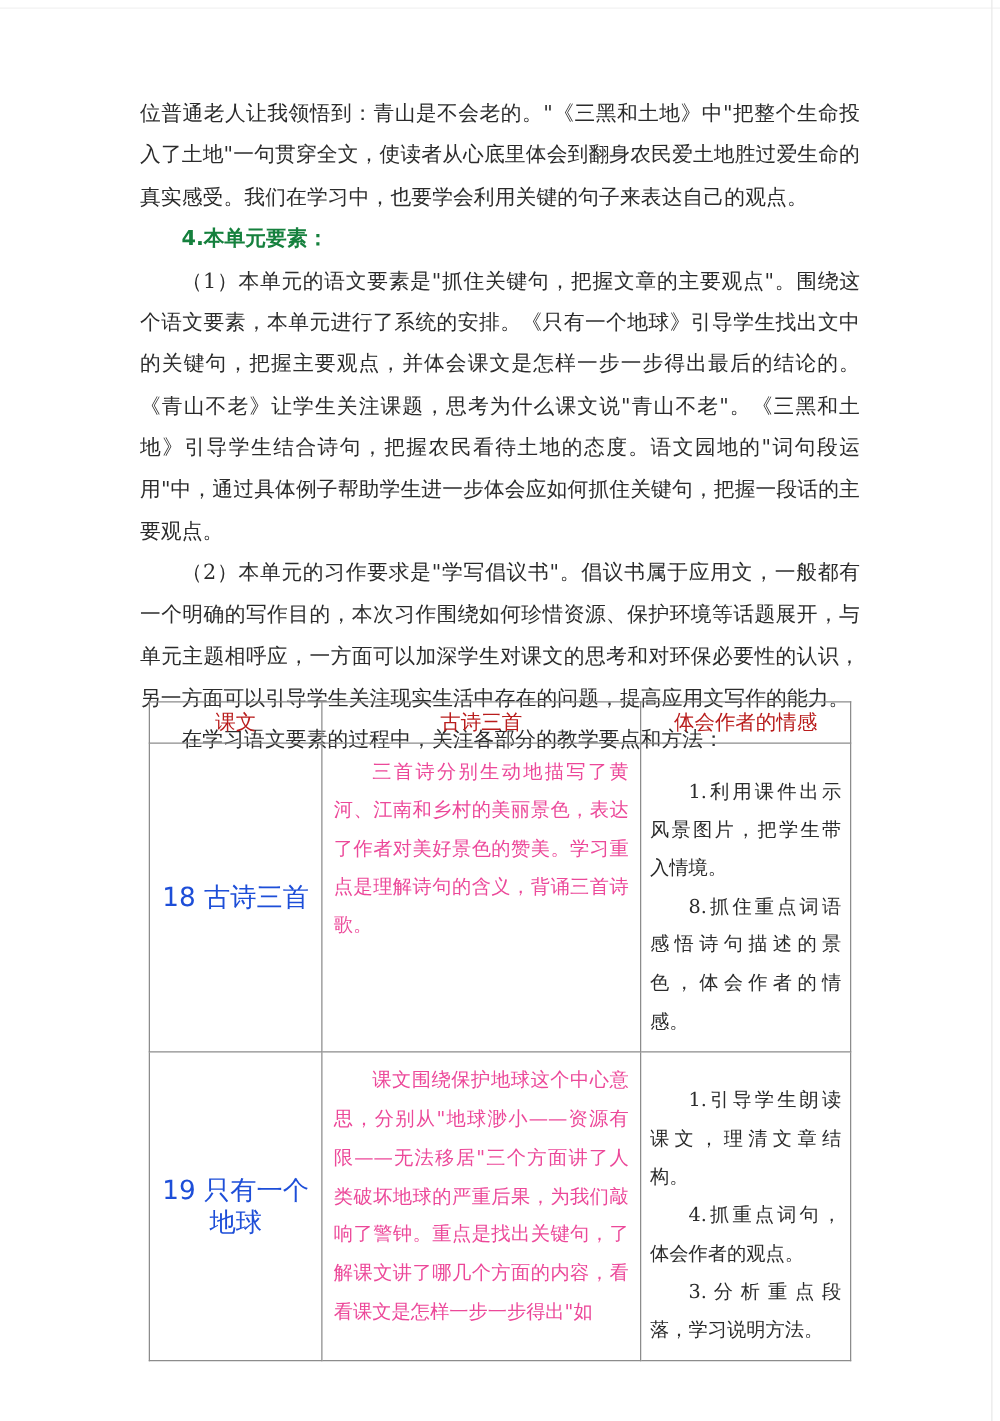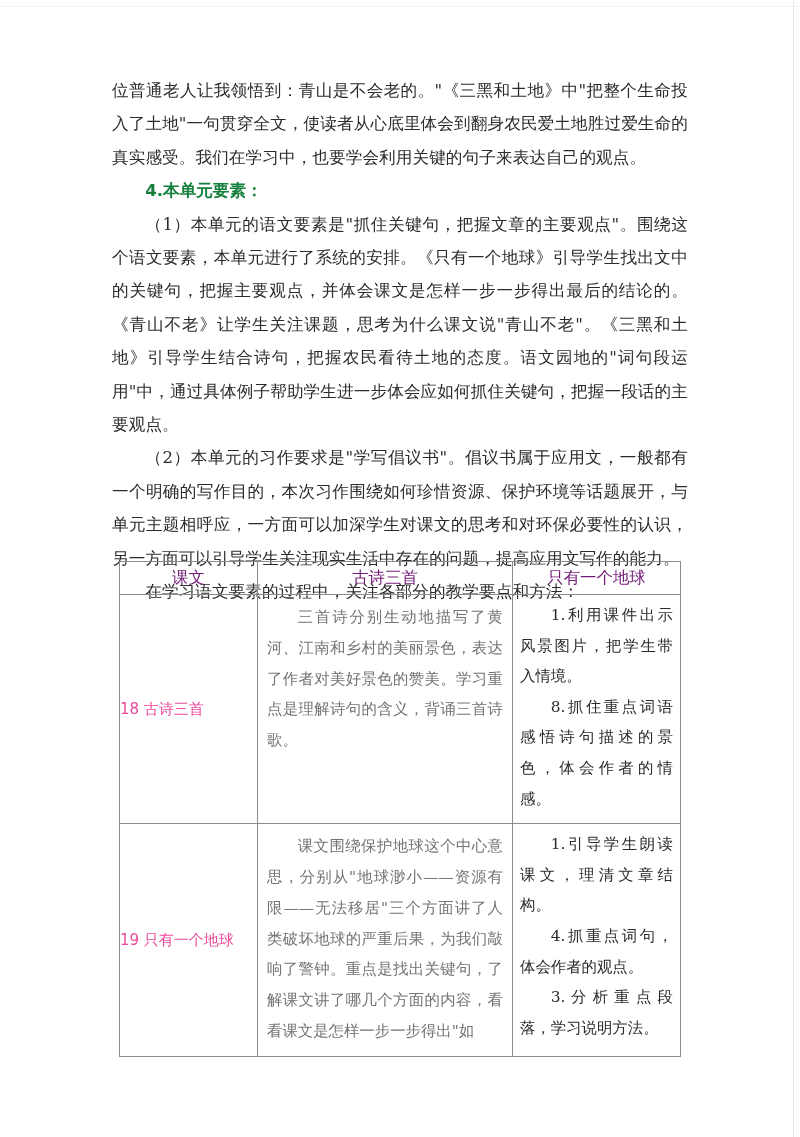--- a/index.html
+++ b/index.html
@@ -85,45 +85,45 @@
   .col-lesson   { width: 138px; }
   .col-points   { width: 255px; }
   .col-methods  { width: 168px; }
 
   .lesson-table thead th {
     height: 32px;
     text-align: center;
     font-size: 16.4px;
     font-weight: normal;
     font-family: "DejaVu Sans", "Liberation Sans", sans-serif;
-    color: #701a75;
+    color: #b91c1c;
   }
 
   td.cell-lesson {
-    text-align: left;
-    font-size: 15px;
+    text-align: center;
+    font-size: 21px;
     line-height: 26px;
     font-family: "DejaVu Sans", "Liberation Sans", sans-serif;
-    color: #ec4899;
+    color: #1d4ed8;
   }
   td.cell-body {
     padding: 7px 9px 9px 9px;
     vertical-align: top;
   }
   td.cell-body p {
     margin: 0;
     font-size: 15.4px;
     line-height: 30.8px;
     text-indent: 2em;
     text-align: justify;
     text-justify: inter-ideograph;
-    color: #737373;
+    color: #ec4899;
   }
   td.cell-methods {
-    padding: 5px 7px 9px 7px;
+    padding: 23px 7px 9px 7px;
     vertical-align: top;
   }
   td.cell-methods p {
     margin: 0;
     font-size: 15.4px;
     line-height: 30.6px;
     text-indent: 2em;
     text-align: justify;
     text-justify: inter-ideograph;
     color: #2b2b2b;
@@ -168,21 +168,21 @@
   <table class="lesson-table">
     <colgroup>
       <col class="col-lesson">
       <col class="col-points">
       <col class="col-methods">
     </colgroup>
     <thead>
       <tr>
         <th>课文</th>
         <th>古诗三首</th>
-        <th>只有一个地球</th>
+        <th>体会作者的情感</th>
       </tr>
     </thead>
     <tbody>
       <tr>
         <td class="cell-lesson">18 古诗三首</td>
         <td class="cell-body">
           <p>三首诗分别生动地描写了黄河、江南和乡村的美丽景色，表达了作者对美好景色的赞美。学习重点是理解诗句的含义，背诵三首诗歌。</p>
         </td>
         <td class="cell-methods">
           <p>1.利用课件出示风景图片，把学生带入情境。</p>

